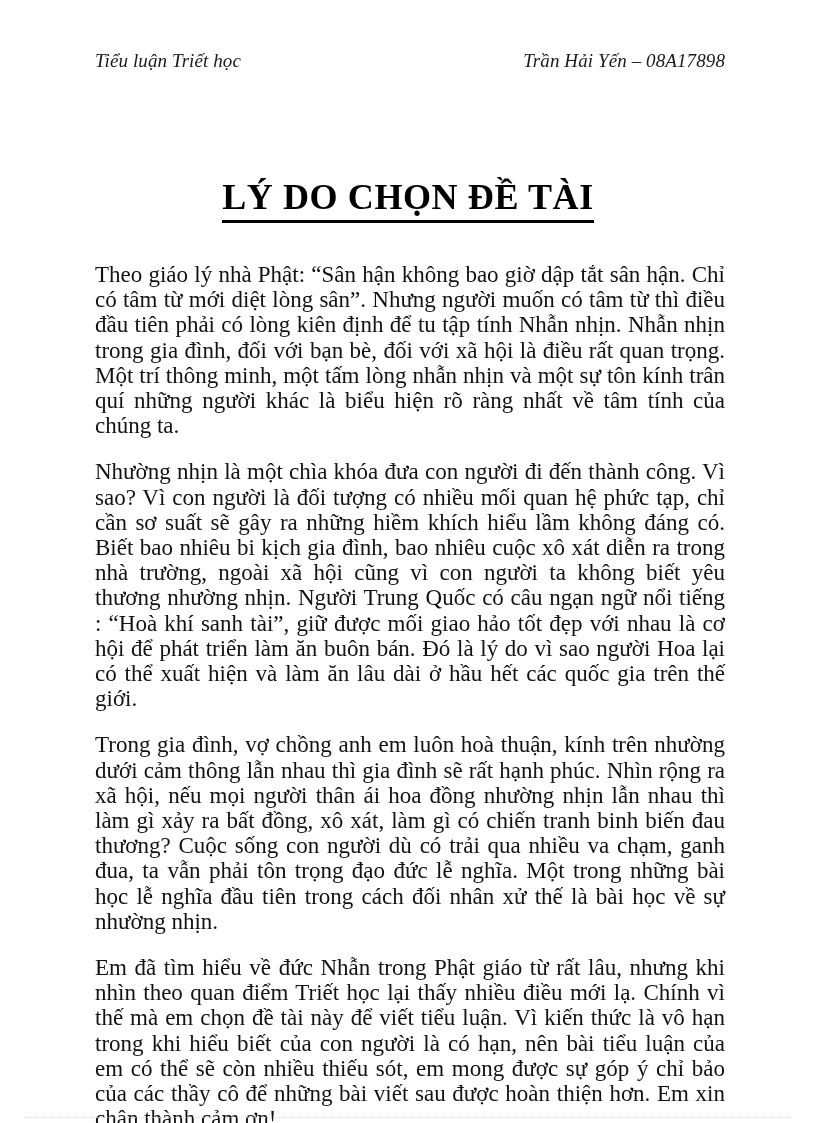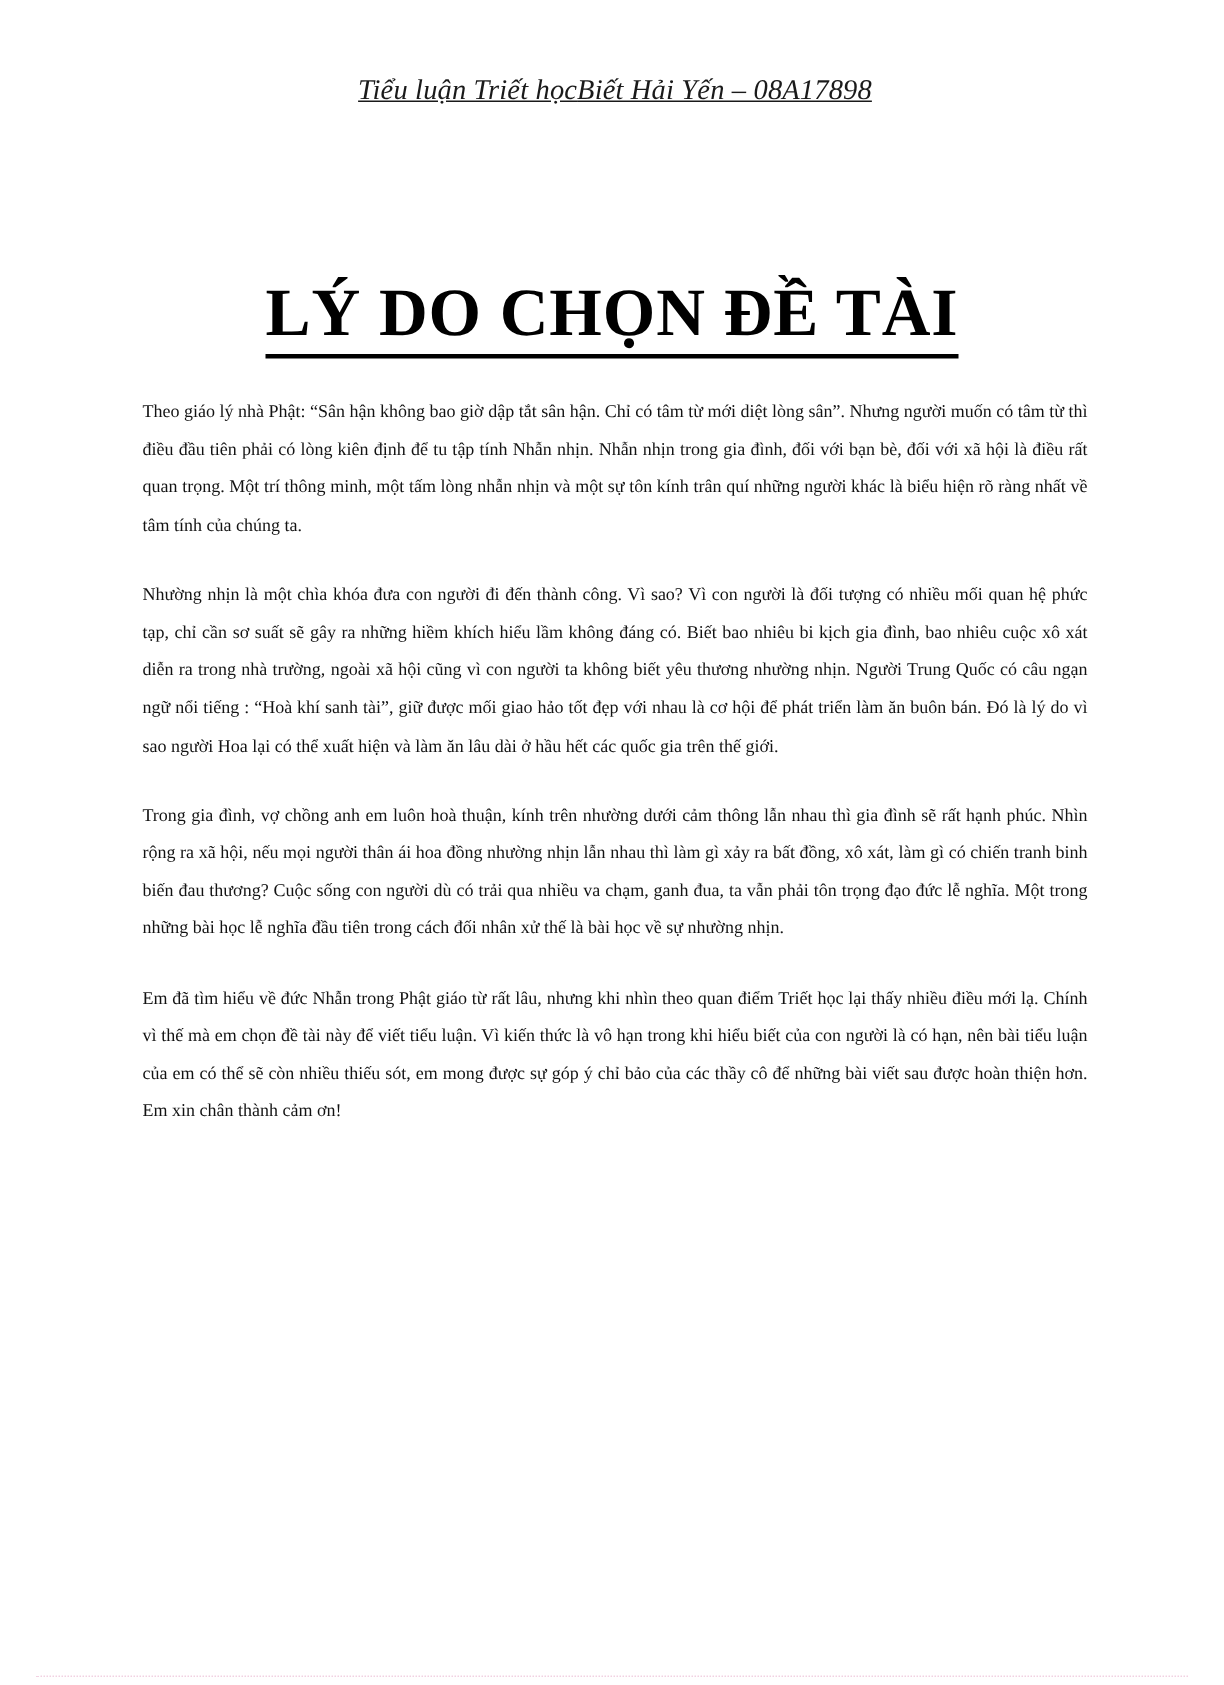--- a/index.html
+++ b/index.html
@@ -21,40 +21,39 @@
     color: #111111;
   }
 
   
   .doc-header {
     position: absolute;
     top: 50px;
     left: 95px;
     width: 630px;
     display: flex;
-    justify-content: center;
+    justify-content: space-between;
     align-items: baseline;
     font-style: italic;
     font-size: 19px;
     line-height: 1.2;
     letter-spacing: 0.1px;
     color: #1a1a1a;
-    text-decoration: underline;
   }
   .doc-header .hdr-left  { white-space: nowrap; }
   .doc-header .hdr-right { white-space: nowrap; }
 
   
   .doc-title {
     position: absolute;
     top: 152px;
     left: 0;
     width: 816px;
     text-align: center;
-    font-size: 45px;
+    font-size: 36px;
     font-weight: bold;
     letter-spacing: 0.6px;
     color: #000000;
   }
   .doc-title .title-inner {
     display: inline-block;
     border-bottom: 3px solid #000000;
     padding-bottom: 2px;
   }
 
@@ -63,21 +62,21 @@
     position: absolute;
     top: 262px;
     left: 95px;
     width: 630px;
   }
 
   .para {
     margin: 0 0 21px 0;
     text-align: justify;
     text-justify: inter-word;
-    font-size: 12px;
+    font-size: 23px;
     line-height: 25.2px;
     color: #121212;
     -webkit-hyphens: none;
     hyphens: none;
   }
   .para:last-child { margin-bottom: 16px; }
 
   
   .bottom-rule {
     position: absolute;
@@ -89,21 +88,21 @@
     opacity: 0.85;
   }
 </style>
 </head>
 <body>
 
 <div class="page">
 
   <div class="doc-header">
     <span class="hdr-left">Tiểu luận Triết học</span>
-    <span class="hdr-right">Biết Hải Yến – 08A17898</span>
+    <span class="hdr-right">Trần Hải Yến – 08A17898</span>
   </div>
 
   <h1 class="doc-title">
     <span class="title-inner">LÝ DO CHỌN ĐỀ TÀI</span>
   </h1>
 
   <div class="doc-body">
     <p class="para">Theo giáo lý nhà Phật: “Sân hận không bao giờ dập tắt sân hận. Chỉ có tâm từ mới diệt lòng sân”. Nhưng người muốn có tâm từ thì điều đầu tiên phải có lòng kiên định để tu tập tính Nhẫn nhịn. Nhẫn nhịn trong gia đình, đối với bạn bè, đối với xã hội là điều rất quan trọng. Một trí thông minh, một tấm lòng nhẫn nhịn và một sự tôn kính trân quí những người khác là biểu hiện rõ ràng nhất về tâm tính của chúng ta.</p>
     <p class="para">Nhường nhịn là một chìa khóa đưa con người đi đến thành công. Vì sao? Vì con người là đối tượng có nhiều mối quan hệ phức tạp, chỉ cần sơ suất sẽ gây ra những hiềm khích hiểu lầm không đáng có. Biết bao nhiêu bi kịch gia đình, bao nhiêu cuộc xô xát diễn ra trong nhà trường, ngoài xã hội cũng vì con người ta không biết yêu thương nhường nhịn. Người Trung Quốc có câu ngạn ngữ nổi tiếng : “Hoà khí sanh tài”, giữ được mối giao hảo tốt đẹp với nhau là cơ hội để phát triển làm ăn buôn bán. Đó là lý do vì sao người Hoa lại có thể xuất hiện và làm ăn lâu dài ở hầu hết các quốc gia trên thế giới.</p>
     <p class="para">Trong gia đình, vợ chồng anh em luôn hoà thuận, kính trên nhường dưới cảm thông lẫn nhau thì gia đình sẽ rất hạnh phúc. Nhìn rộng ra xã hội, nếu mọi người thân ái hoa đồng nhường nhịn lẫn nhau thì làm gì xảy ra bất đồng, xô xát, làm gì có chiến tranh binh biến đau thương? Cuộc sống con người dù có trải qua nhiều va chạm, ganh đua, ta vẫn phải tôn trọng đạo đức lễ nghĩa. Một trong những bài học lễ nghĩa đầu tiên trong cách đối nhân xử thế là bài học về sự nhường nhịn.</p>

